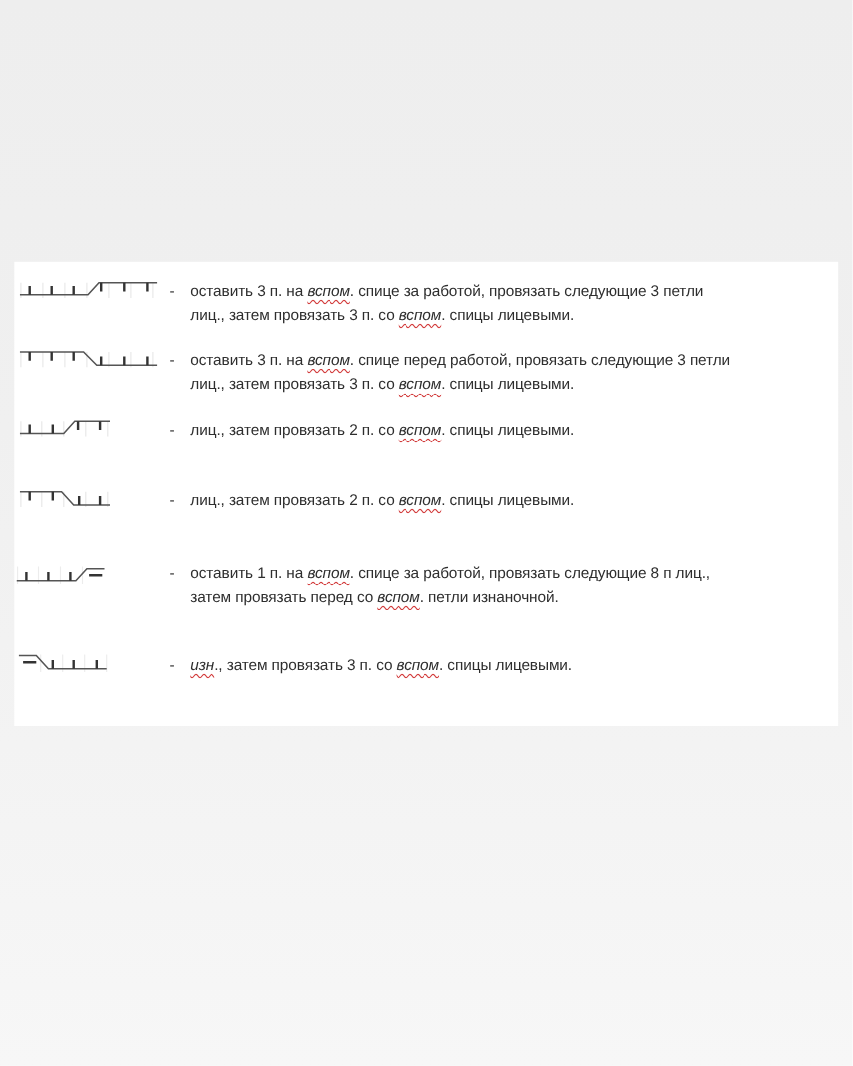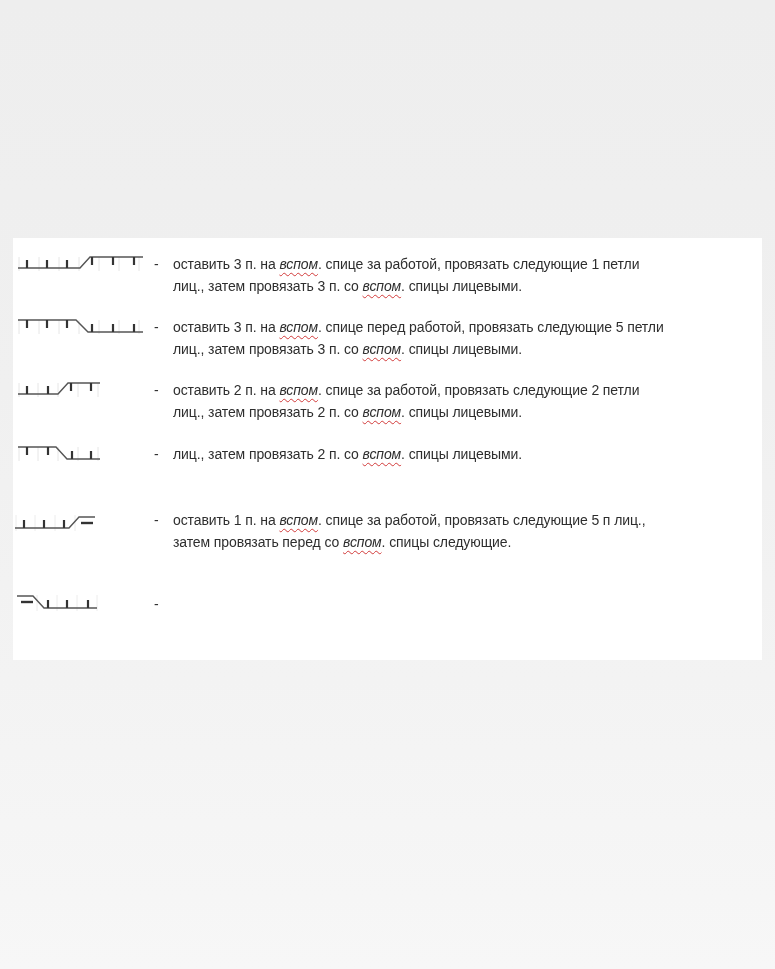--- a/index.html
+++ b/index.html
@@ -58,21 +58,21 @@
             <line x1="29" y1="5" x2="29" y2="13"></line>
             <line x1="49" y1="5" x2="49" y2="13"></line>
           <line x1="74" y1="2" x2="74" y2="10"></line>
             <line x1="95" y1="2" x2="95" y2="10"></line>
             <line x1="116" y1="2" x2="116" y2="10"></line>
         </g>
       </svg>
     </div>
     <div class="dash">-</div>
     <div class="text">
-      <span class="line"><span>оставить 3 п. на </span><span class="sp">вспом</span><span>. спице за работой, провязать следующие 1 петли</span></span>
+      <span class="line"><span>оставить 3 п. на </span><span class="sp">вспом</span><span>. спице за работой, провязать следующие 3 петли</span></span>
       <span class="line"><span>лиц., затем провязать 3 п. со </span><span class="sp">вспом</span><span>. спицы лицевыми.</span></span>
     </div>
   </div>
 
   <div class="row" style="top:78px;">
     <div class="symbol" style="top:2px;">
       <svg width="125" height="16" viewBox="0 0 125 16">
         <g stroke="#e6e6e6" stroke-width="1">
           <line x1="1" y1="2" x2="1" y2="16"></line>
             <line x1="21" y1="2" x2="21" y2="16"></line>
@@ -90,21 +90,21 @@
             <line x1="29" y1="2" x2="29" y2="10"></line>
             <line x1="49" y1="2" x2="49" y2="10"></line>
           <line x1="74" y1="6" x2="74" y2="14"></line>
             <line x1="95" y1="6" x2="95" y2="14"></line>
             <line x1="116" y1="6" x2="116" y2="14"></line>
         </g>
       </svg>
     </div>
     <div class="dash">-</div>
     <div class="text">
-      <span class="line"><span>оставить 3 п. на </span><span class="sp">вспом</span><span>. спице перед работой, провязать следующие 5 петли</span></span>
+      <span class="line"><span>оставить 3 п. на </span><span class="sp">вспом</span><span>. спице перед работой, провязать следующие 3 петли</span></span>
       <span class="line"><span>лиц., затем провязать 3 п. со </span><span class="sp">вспом</span><span>. спицы лицевыми.</span></span>
     </div>
   </div>
 
   <div class="row" style="top:141px;">
     <div class="symbol" style="top:2px;">
       <svg width="82" height="16" viewBox="0 0 82 16">
         <g stroke="#e6e6e6" stroke-width="1">
           <line x1="1" y1="2" x2="1" y2="16"></line>
             <line x1="20" y1="2" x2="20" y2="16"></line>
@@ -118,21 +118,20 @@
         <g stroke="#333" stroke-width="2.2">
           <line x1="9" y1="5" x2="9" y2="13"></line>
             <line x1="30" y1="5" x2="30" y2="13"></line>
           <line x1="53" y1="2" x2="53" y2="10"></line>
             <line x1="73" y1="2" x2="73" y2="10"></line>
         </g>
       </svg>
     </div>
     <div class="dash">-</div>
     <div class="text">
-      <span class="line"><span>оставить 2 п. на </span><span class="sp">вспом</span><span>. спице за работой, провязать следующие 2 петли</span></span>
       <span class="line"><span>лиц., затем провязать 2 п. со </span><span class="sp">вспом</span><span>. спицы лицевыми.</span></span>
     </div>
   </div>
 
   <div class="row" style="top:205px;">
     <div class="symbol" style="top:2px;">
       <svg width="82" height="16" viewBox="0 0 82 16">
         <g stroke="#e6e6e6" stroke-width="1">
           <line x1="1" y1="2" x2="1" y2="16"></line>
             <line x1="20" y1="2" x2="20" y2="16"></line>
@@ -172,22 +171,22 @@
         <g stroke="#333" stroke-width="2.2">
           <line x1="9" y1="7" x2="9" y2="15"></line>
             <line x1="29" y1="7" x2="29" y2="15"></line>
             <line x1="49" y1="7" x2="49" y2="15"></line>
         </g>
         <line x1="66" y1="10" x2="78" y2="10" stroke="#333" stroke-width="2.4"></line>
       </svg>
     </div>
     <div class="dash">-</div>
     <div class="text">
-      <span class="line"><span>оставить 1 п. на </span><span class="sp">вспом</span><span>. спице за работой, провязать следующие 5 п лиц.,</span></span>
-      <span class="line"><span>затем провязать перед со </span><span class="sp">вспом</span><span>. спицы следующие.</span></span>
+      <span class="line"><span>оставить 1 п. на </span><span class="sp">вспом</span><span>. спице за работой, провязать следующие 8 п лиц.,</span></span>
+      <span class="line"><span>затем провязать перед со </span><span class="sp">вспом</span><span>. петли изнаночной.</span></span>
     </div>
   </div>
 
   <div class="row" style="top:355px;">
     <div class="symbol" style="top:0px;left:4px;">
       <svg width="82" height="18" viewBox="0 0 82 18">
         <g stroke="#ececec" stroke-width="1">
           <line x1="20" y1="2" x2="20" y2="18"></line>
             <line x1="40" y1="2" x2="40" y2="18"></line>
           <line x1="60" y1="2" x2="60" y2="18"></line>
@@ -199,16 +198,17 @@
         <line x1="4" y1="9" x2="16" y2="9" stroke="#333" stroke-width="2.4"></line>
         <g stroke="#333" stroke-width="2.2">
           <line x1="31" y1="7" x2="31" y2="15"></line>
             <line x1="50" y1="7" x2="50" y2="15"></line>
             <line x1="71" y1="7" x2="71" y2="15"></line>
         </g>
       </svg>
     </div>
     <div class="dash">-</div>
     <div class="text">
+      <span class="line"><span class="sp">изн</span><span>., затем провязать 3 п. со </span><span class="sp">вспом</span><span>. спицы лицевыми.</span></span>
     </div>
   </div>
 
 </div>
 
 </body></html>

